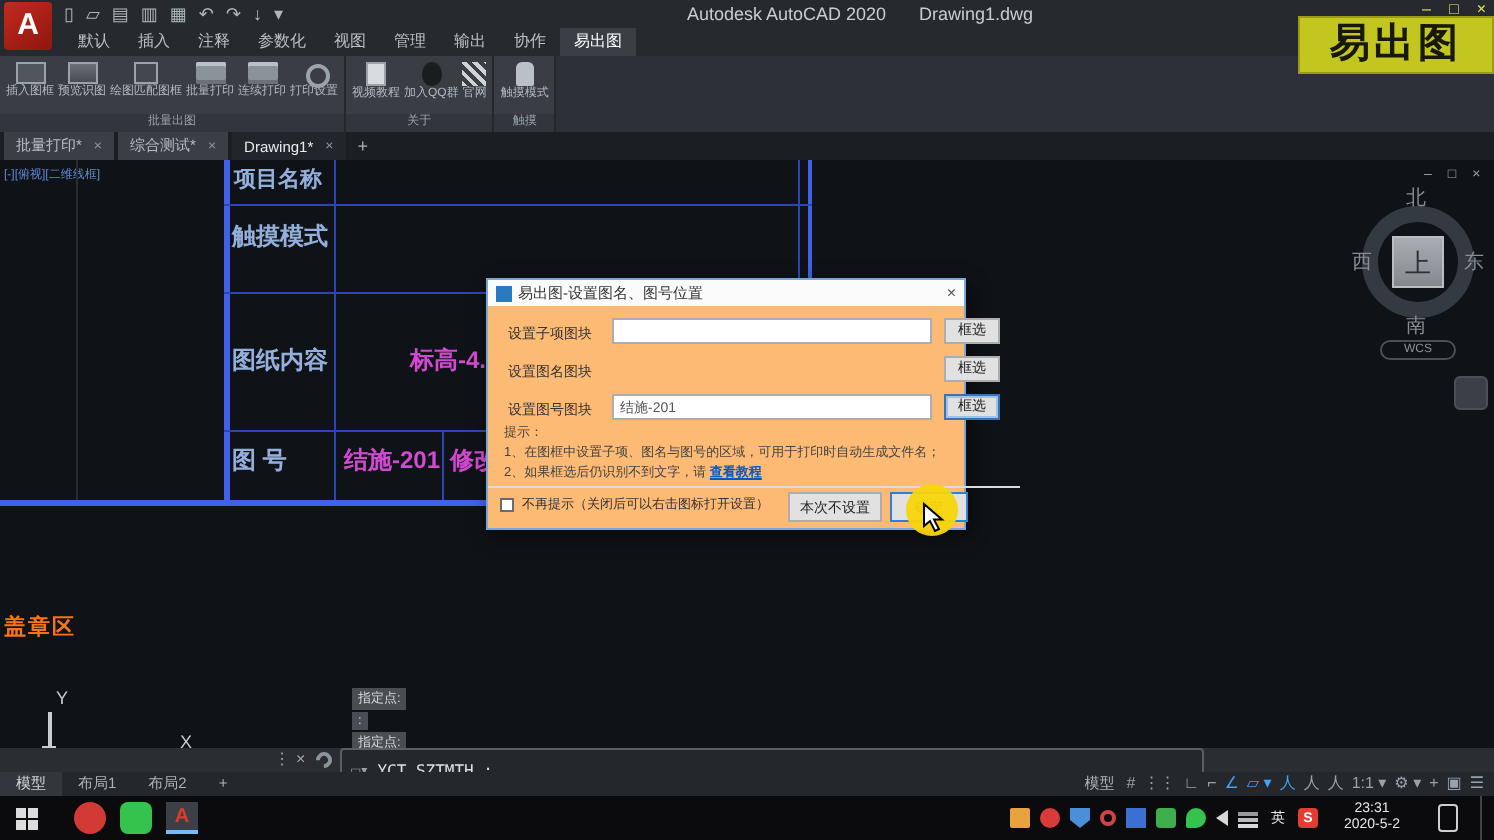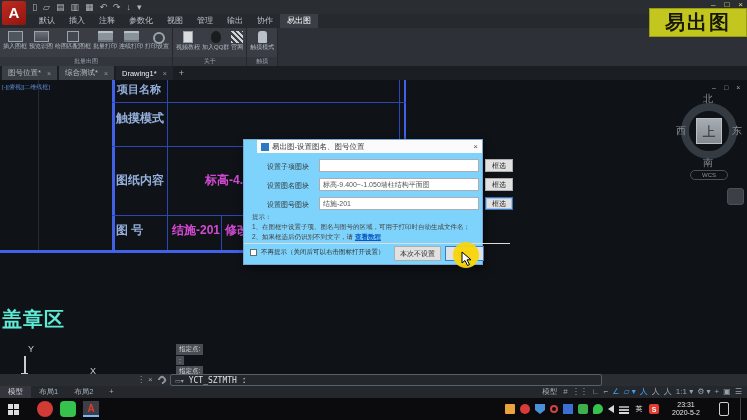--- a/index.html
+++ b/index.html
@@ -52,21 +52,21 @@
   .ftab-close{margin-left:6px;font-size:7px;color:#8f979e;}
   .ftab-new{color:#aab2b9;font-size:9px;line-height:14px;padding:0 4px;}
 
   
   .canvas{position:absolute;left:0;top:80px;width:747px;height:294px;background:#0f1216;overflow:hidden;}
   .cline{position:absolute;}
   .corner-note{position:absolute;left:2px;top:3px;font-size:6px;color:#5f8cd8;}
   .tb-label{position:absolute;font-size:12px;color:#94afdc;font-weight:bold;white-space:nowrap;}
   .tb-value{position:absolute;font-size:12px;color:#e3e6ea;font-weight:bold;white-space:nowrap;}
   .tb-magenta{color:#d24ad2;}
-  .stamp{position:absolute;left:2px;top:226px;font-size:20px;color:#5eead4;font-weight:bold;letter-spacing:1px;}
+  .stamp{position:absolute;left:2px;top:226px;font-size:11px;color:#f97316;font-weight:bold;letter-spacing:1px;}
 
   
   .vc-ring{position:absolute;left:681px;top:23px;width:56px;height:56px;border:8px solid #343a41;border-radius:50%;}
   .vc-cube{position:absolute;left:696px;top:38px;width:26px;height:26px;background:linear-gradient(#a7adb3,#84898f);
            border:1px solid #b9bec3;color:#2c2f33;font-size:13px;text-align:center;line-height:26px;}
   .vc-dir{position:absolute;font-size:10px;color:#868d95;}
   .vc-wcs{position:absolute;left:690px;top:90px;width:38px;height:10px;border:1px solid #4a5056;border-radius:5px;
           font-size:6px;color:#8b939b;text-align:center;line-height:8px;}
   .dwg-controls{position:absolute;left:712px;top:4px;display:flex;gap:8px;}
   .dwg-controls span{color:#9aa5b0;font-size:7px;}
@@ -81,21 +81,21 @@
   
   .chist-wrap{position:absolute;left:176px;top:264px;display:flex;flex-direction:column;align-items:flex-start;gap:1px;}
   .chist{background:#4a4e54;color:#d6d9dd;font-size:6.5px;padding:1px 3px;white-space:pre;}
 
   
   .cmdbar{position:absolute;left:0;top:374px;width:747px;height:12px;}
   .cmd-grip{position:absolute;left:137px;top:1px;color:#9aa5b0;font-size:8px;}
   .cmd-close{position:absolute;left:148px;top:1px;color:#9aa5b0;font-size:8px;}
   .cmd-wrench{position:absolute;left:158px;top:2px;width:8px;height:8px;border:2px solid #8b949c;border-radius:50%;border-bottom-color:transparent;transform:rotate(45deg);}
   .cmd-input{position:absolute;left:170px;top:0;width:432px;height:12px;background:#24272c;border:1px solid #585f66;border-radius:2px;
-             display:flex;align-items:center;padding:0 4px;gap:5px;}
+             display:flex;align-items:center;padding:10px 4px;gap:5px;}
   .cmd-icon{color:#9aa2aa;font-size:6px;}
   .cmd-text{color:#dde1e5;font-size:8px;font-family:"DejaVu Sans Mono","Liberation Mono",monospace;}
 
   
   .statusbar{position:absolute;left:0;top:386px;width:747px;height:12px;background:#24272c;display:flex;align-items:center;}
   .ltabs{display:flex;height:12px;}
   .ltab{font-size:7.5px;color:#aab3bb;line-height:12px;padding:0 8px;}
   .ltab.active{background:#33373d;color:#d4d8dc;}
   .sb-right{margin-left:auto;display:flex;align-items:center;gap:4px;padding-right:5px;}
   .sb-model{font-size:7.5px;color:#aab3bb;margin-right:2px;}
@@ -129,22 +129,22 @@
   .t-wechat{background:#35c24d;border-radius:50% 50% 50% 10%;}
   .t-speaker{width:0;height:0;border-top:4px solid transparent;border-bottom:4px solid transparent;border-right:6px solid #d8d8d8;}
   .t-net{background:linear-gradient(to top,#d8d8d8 0 2px,transparent 2px 3px,#bbb 3px 5px,transparent 5px 6px,#999 6px 8px,transparent 8px);}
   .t-ime{color:#e8e8e8;}
   .t-sogou{background:#e23d2e;border-radius:2px;font-weight:bold;}
   .clock{font-size:7px;color:#e8e8e8;text-align:center;line-height:8px;width:44px;}
   .phone{width:10px;height:14px;border:1px solid #cfcfcf;border-radius:2px;margin:0 6px;}
   .desk-sliver{width:3px;height:22px;border-left:1px solid #444;}
 
   
-  .dialog{position:absolute;left:243px;top:139px;width:240px;height:126px;background:#7dd3fc;border:1px solid #7aa7d7;
-          box-shadow:2px 3px 8px rgba(0,0,0,.5);z-index:40;padding-left:13px;}
+  .dialog{position:absolute;left:243px;top:139px;width:240px;height:126px;background:#fdba74;border:1px solid #7aa7d7;
+          box-shadow:2px 3px 8px rgba(0,0,0,.5);z-index:40;}
   .dlg-title{height:13px;background:#fbfbfb;display:flex;align-items:center;padding:0 4px;gap:3px;}
   .dlg-icon{width:8px;height:8px;background:#2b79c2;flex:none;}
   .dlg-title-text{font-size:7.5px;color:#333;white-space:nowrap;overflow:hidden;}
   .dlg-close{margin-left:auto;font-size:8px;color:#555;}
   .drow{position:relative;height:19px;}
   .dlabel{position:absolute;left:10px;top:5px;font-size:7px;color:#333;white-space:nowrap;}
   .dfield{position:absolute;left:62px;top:2px;width:160px;height:13px;border:1px solid #abadb3;background:#fff;
           font-size:7px;color:#555;padding:0 3px;}
   .dbtn{position:absolute;left:228px;top:2px;width:28px;height:13px;background:#e1e1e1;border:1px solid #adadad;
         font-size:7px;color:#222;padding:0;line-height:10px;}
@@ -160,20 +160,26 @@
   
   .click-circle{position:absolute;left:453px;top:242px;width:26px;height:26px;border-radius:50%;
                 background:rgba(248,213,10,0.95);z-index:55;pointer-events:none;}
   .cursor{position:absolute;left:461px;top:251px;z-index:56;pointer-events:none;}
 </style>
 </head>
 <body>
 
 <div class="screen">
 
+  <div class="titlebar">
+    <div class="title-text">
+      <span>Autodesk AutoCAD 2020</span>
+      <span>Drawing1.dwg</span>
+    </div>
+  </div>
   <div class="logo">A</div>
   <div class="qat">
 
   <span class="qicon">▯</span>
       <span class="qicon">▱</span>
       <span class="qicon">▤</span>
       <span class="qicon">▥</span>
       <span class="qicon">▦</span>
       <span class="qicon">↶</span>
       <span class="qicon">↷</span>
@@ -265,21 +271,21 @@
           </div>
         </div>
       <div class="glabel">触摸</div>
     </div>
   </div>
 
   <div class="filetabs">
     <span style="display:flex">
 
         <span class="ftab">
-          <span class="ftab-label">图号位置*</span>
+          <span class="ftab-label">批量打印*</span>
           <span class="ftab-close">×</span>
         </span>
 
         <span class="ftab">
           <span class="ftab-label">综合测试*</span>
           <span class="ftab-close">×</span>
         </span>
 
         <span class="ftab active">
           <span class="ftab-label">Drawing1*</span>
@@ -421,21 +427,20 @@
     <div style="padding-top:4px">
 
         <div class="drow">
           <span class="dlabel">设置子项图块</span>
           <input class="dfield" value="" style="">
           <button class="dbtn">框选</button>
         </div>
 
         <div class="drow">
           <span class="dlabel">设置图名图块</span>
-          <input class="dfield" value="标高-9.400~-1.050墙柱结构平面图" style="">
           <button class="dbtn">框选</button>
         </div>
 
         <div class="drow">
           <span class="dlabel">设置图号图块</span>
           <input class="dfield" value="结施-201" style="">
           <button class="dbtn focus">框选</button>
         </div>
       </div>
     <div class="dhints">

